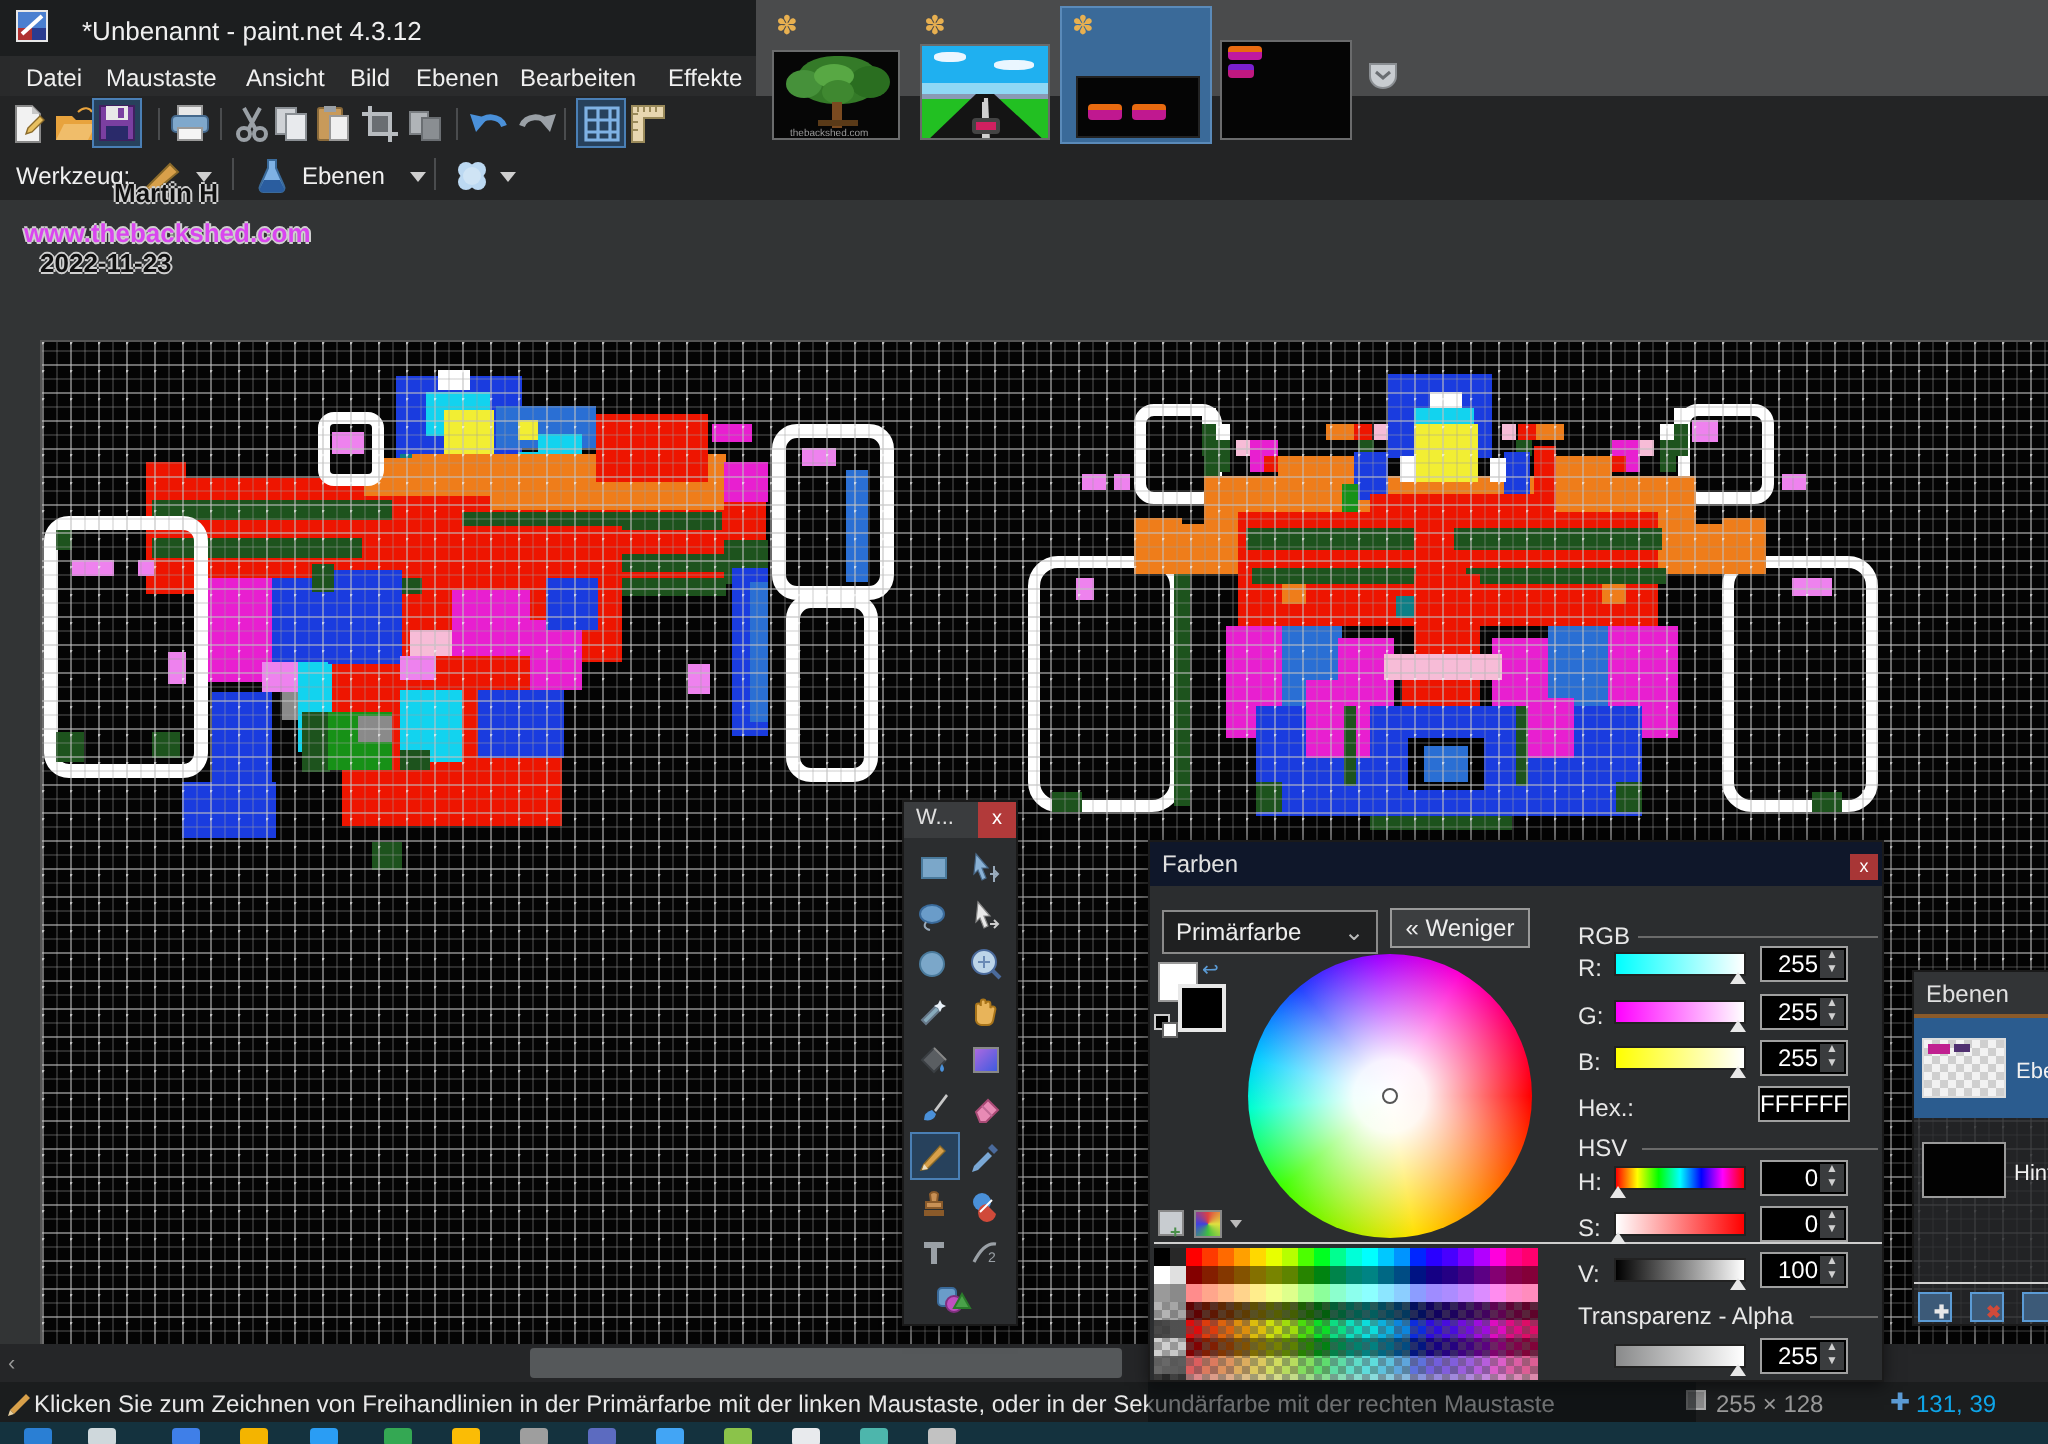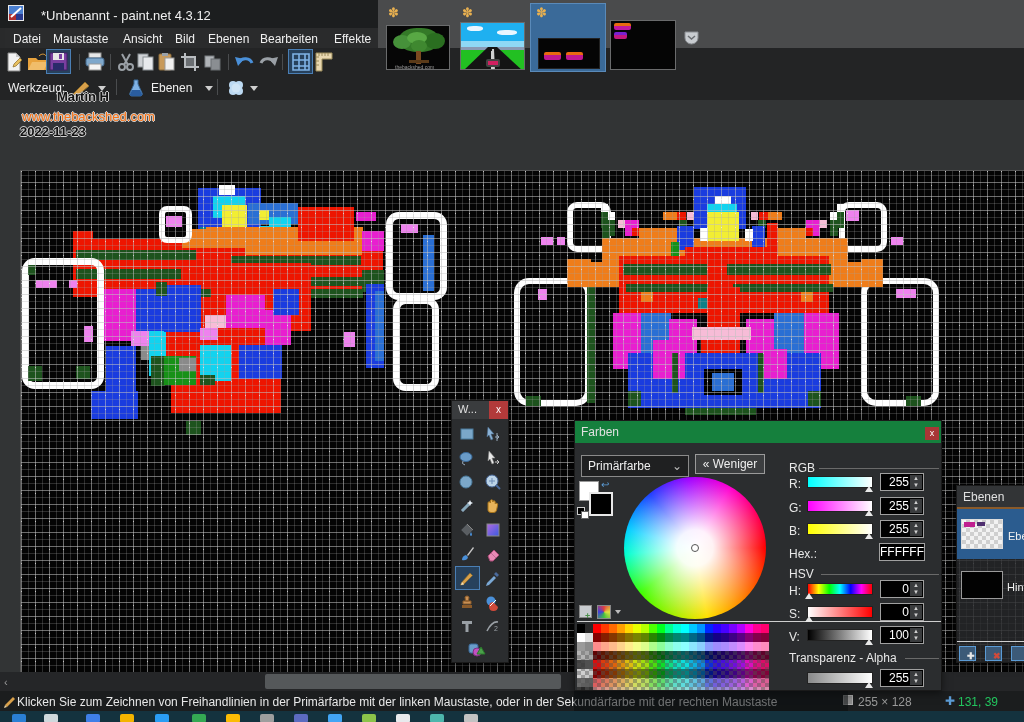--- a/index.html
+++ b/index.html
@@ -323,21 +323,21 @@
 </svg>
 <div class="abs" style="left:0;top:0;width:1004px;height:502px;background:
 radial-gradient(circle at 0 0,rgba(255,255,255,.6) 1px,transparent 1.5px) 0 0/14px 14px,
 repeating-linear-gradient(90deg,rgba(205,205,205,.40) 0 1px,transparent 1px 14px),
 repeating-linear-gradient(0deg,rgba(205,205,205,.40) 0 1px,transparent 1px 14px),
 repeating-linear-gradient(90deg,rgba(160,160,160,.26) 0 1px,transparent 1px 7px),
 repeating-linear-gradient(0deg,rgba(160,160,160,.26) 0 1px,transparent 1px 7px)"></div>
 </div>
 
 <div class="abs" style="left:57px;top:89px;font-size:13px;color:#111;text-shadow:1px 0 #cfcfcf,-1px 0 #cfcfcf,0 1px #cfcfcf,0 -1px #cfcfcf;font-weight:bold">Martin H</div>
-<div class="abs" style="left:22px;top:109px;font-size:13px;color:#f97316;text-shadow:1px 0 #cfcfcf,-1px 0 #cfcfcf,0 1px #cfcfcf,0 -1px #cfcfcf;font-weight:normal">www.thebackshed.com</div>
+<div class="abs" style="left:12px;top:109px;font-size:13px;color:#d946ef;text-shadow:1px 0 #cfcfcf,-1px 0 #cfcfcf,0 1px #cfcfcf,0 -1px #cfcfcf;font-weight:bold">www.thebackshed.com</div>
 <div class="abs" style="left:20px;top:124px;font-size:13px;color:#111;text-shadow:1px 0 #cfcfcf,-1px 0 #cfcfcf,0 1px #cfcfcf,0 -1px #cfcfcf;font-weight:bold">2022-11-23</div>
 
 <div class="win" style="left:451px;top:400px;width:58px;height:263px">
     <div class="abs" style="left:0;top:0;width:56px;height:18px;background:#3a3c3e">
       <span style="position:absolute;left:6px;top:2px;color:#e0e0e0;font-size:11px">W...</span>
       <span style="position:absolute;right:0;top:0;width:19px;height:18px;background:#b23a3a;color:#fff;font-size:10px;text-align:center;line-height:18px">x</span>
     </div>
     <svg class="abs" style="left:6px;top:24px" width="18" height="18" viewBox="0 0 18 18">
       <rect x="3" y="4" width="12" height="10" fill="#7ba7c9" stroke="#4a7a9c"></rect>
     </svg>
@@ -416,21 +416,21 @@
       <text x="10" y="14" font-size="7" fill="#9aa0a6">2</text>
     </svg>
     <svg class="abs" style="left:16px;top:240px" width="20" height="18" viewBox="0 0 20 18">
       <rect x="1" y="3" width="9" height="9" rx="2" fill="#6a9cc9" stroke="#3a6a9a"></rect>
       <circle cx="9" cy="11" r="4" fill="#c050c0" stroke="#803080"></circle>
       <path d="M13 6 l4 7 h-8 z" fill="#4aa04a" stroke="#2a7a2a"></path>
     </svg>
   </div>
 
 <div class="win" style="left:574px;top:420px;width:368px;height:271px;overflow:hidden">
-    <div class="abs" style="left:0;top:0;width:366px;height:22px;background:#15803d">
+    <div class="abs" style="left:0;top:0;width:366px;height:22px;background:#0f172a">
       <span style="position:absolute;left:6px;top:4px;color:#e0e0e0;font-size:12px">Farben</span>
     </div>
     <div class="abs" style="left:350px;top:6px;width:14px;height:13px;background:#a83636;color:#fff;font-size:9px;text-align:center;line-height:13px">x</div>
     <div class="abs" style="left:6px;top:34px;width:108px;height:22px;background:#1f2021;border:1px solid #8a8a8a;color:#eee;font-size:12px;padding:3px 0 0 6px">Primärfarbe <span style="position:absolute;right:6px;top:3px;color:#bbb">⌄</span></div>
     <div class="abs" style="left:120px;top:33px;width:70px;height:20px;background:#3c3e40;border:1px solid #9a9a9a;color:#eee;font-size:12px;text-align:center;padding-top:2px">«&nbsp;Weniger</div>
     <div class="abs" style="left:4px;top:60px;width:20px;height:20px;background:#fff;border:1px solid #999"></div>
     <div class="abs" style="left:14px;top:71px;width:24px;height:24px;background:#000;border:2px solid #e8e8e8"></div>
     <div class="abs" style="left:26px;top:58px;color:#5b9bd5;font-size:10px">↩</div>
     <div class="abs" style="left:2px;top:86px;width:8px;height:8px;background:#000;border:1px solid #ccc"></div>
     <div class="abs" style="left:6px;top:90px;width:8px;height:8px;background:#fff;border:1px solid #666"></div>
@@ -519,21 +519,21 @@
 
 <div class="abs" style="left:0;top:691px;width:1024px;height:20px;background:#1b1d1e"></div>
 <svg class="abs" style="left:3px;top:694px" width="14" height="14" viewBox="0 0 14 14">
     <path d="M2 11 L10 3 L12 5 L4 13 Z" fill="#d8a04a"></path>
     <path d="M2 11 L1 14 L4 13Z" fill="#e8d0a0"></path>
   </svg>
 <div class="abs" style="left:17px;top:695px;color:#e8e8e8;font-size:12px">Klicken Sie zum Zeichnen von Freihandlinien in der Primärfarbe mit der linken Maustaste, oder in der Sekundärfarbe mit der rechten Maustaste</div>
 <div class="abs" style="left:843px;top:695px;width:10px;height:10px;background:#8a8a8a;border:1px solid #aaa"></div>
 <div class="abs" style="left:858px;top:695px;color:#9a9a9a;font-size:12px">255 × 128</div>
 <div class="abs" style="left:945px;top:694px;color:#5b9bd5;font-size:12px">✚</div>
-<div class="abs" style="left:958px;top:695px;color:#22c55e;font-size:12px">131, 39</div>
+<div class="abs" style="left:958px;top:695px;color:#0ea5e9;font-size:12px">131, 39</div>
 <div class="abs" style="left:574px;top:691px;width:274px;height:20px;background:rgba(10,12,14,.55);z-index:11"></div>
 
 <div class="abs" style="left:0;top:711px;width:1024px;height:11px;background:#14323e">
     <div style="position:absolute;left:12px;top:3px;width:14px;height:9px;background:#2a7fd4;border-radius:2px"></div>
     <div style="position:absolute;left:44px;top:3px;width:14px;height:9px;background:#cfd8dc;border-radius:2px"></div>
     <div style="position:absolute;left:86px;top:3px;width:14px;height:9px;background:#3f7fe8;border-radius:2px"></div>
     <div style="position:absolute;left:120px;top:3px;width:14px;height:9px;background:#f4b400;border-radius:2px"></div>
     <div style="position:absolute;left:155px;top:3px;width:14px;height:9px;background:#2a9df4;border-radius:2px"></div>
     <div style="position:absolute;left:192px;top:3px;width:14px;height:9px;background:#34a853;border-radius:2px"></div>
     <div style="position:absolute;left:226px;top:3px;width:14px;height:9px;background:#fbbc05;border-radius:2px"></div>

